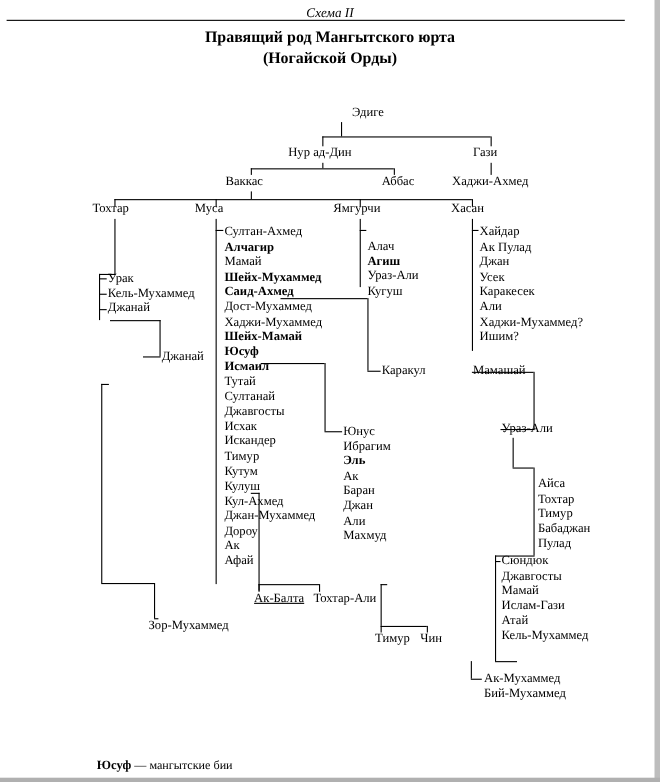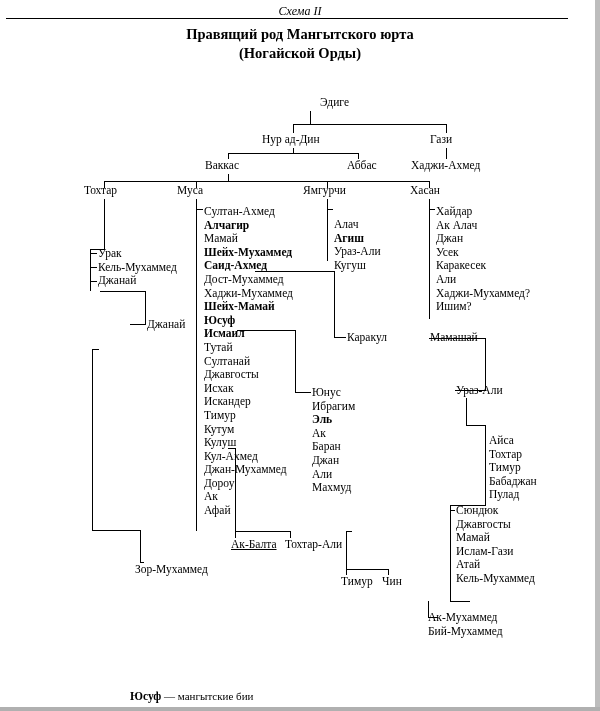--- a/index.html
+++ b/index.html
@@ -76,21 +76,20 @@
   .ln {
     position: absolute;
     background: #000000;
   }
   .hl { height: 1px; }
   .vl { width: 1px; }
   .footnote {
     position: absolute;
     font-size: 11px;
     white-space: nowrap;
-    margin-left: 42px;
   }
   .footnote b { font-weight: bold; font-size: 11.5px; }
 </style>
 </head>
 <body>
 
 <div id="page">
 
   <div class="edge-right"></div>
   <div class="edge-bottom"></div>
@@ -243,21 +242,21 @@
     <div class="b">Агиш</div>
     <div>Ураз-Али</div>
     <div>Кугуш</div>
   </div>
 
   <div class="node" style="left:347px; top:331px;">Каракул</div>
   <div class="node" style="left:394px; top:331px;margin-left:36px;">Мамашай</div>
 
   <div class="stack" style="left:436px; top:205px;">
     <div>Хайдар</div>
-    <div>Ак Алач</div>
+    <div>Ак Пулад</div>
     <div>Джан</div>
     <div>Усек</div>
     <div>Каракесек</div>
     <div>Али</div>
     <div>Хаджи-Мухаммед?</div>
     <div>Ишим?</div>
   </div>
 
   <div class="stack" style="left:312px; top:386px;">
     <div>Юнус</div>
@@ -285,21 +284,21 @@
 
   <div class="stack" style="left:456px; top:504px;">
     <div>Сюндюк</div>
     <div>Джавгосты</div>
     <div>Мамай</div>
     <div>Ислам-Гази</div>
     <div>Атай</div>
     <div>Кель-Мухаммед</div>
   </div>
 
-  <div class="stack" style="left:428px; top:611px;">
+  <div class="stack" style="left:440px; top:611px;">
     <div>Ак-Мухаммед</div>
     <div>Бий-Мухаммед</div>
   </div>
 
   <div class="footnote" style="left:88px; top:690px;">
     <b>Юсуф</b><span> — мангытские бии</span>
   </div>
 
 </div>
 

